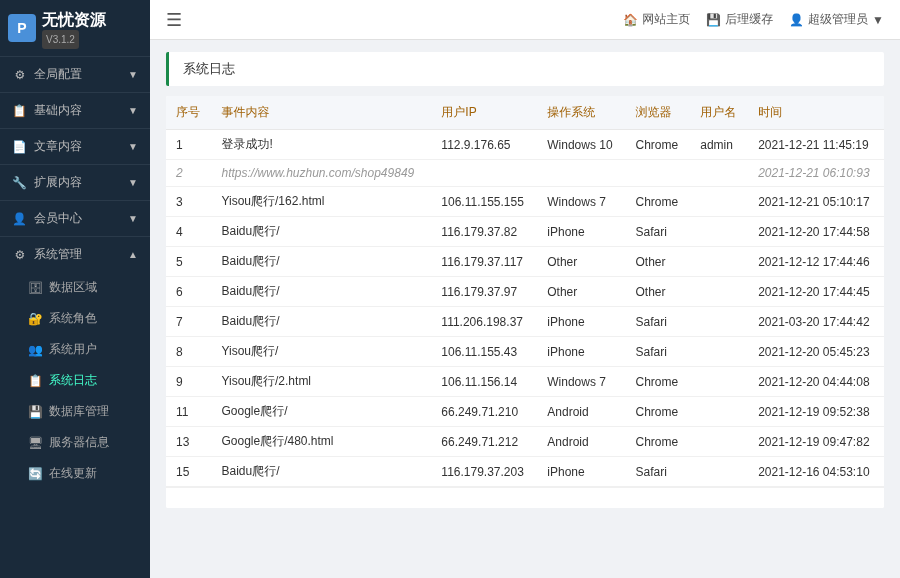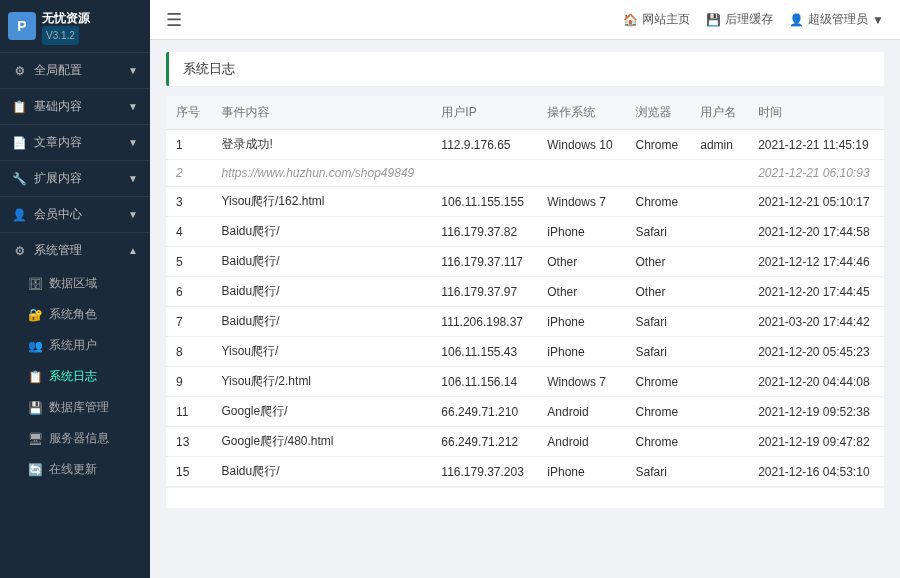--- a/index.html
+++ b/index.html
@@ -2,22 +2,22 @@
 <html><head>
   <meta charset="utf-8">
   <style>
     * { margin: 0; padding: 0; box-sizing: border-box; }
     body { font-family: "Microsoft YaHei", Arial, sans-serif; font-size: 13px; background: #f0f2f5; display: flex; height: 578px; overflow: hidden; }
 
     
     .sidebar { width: 150px; background: #1a2a3a; color: #ccc; display: flex; flex-direction: column; height: 578px; flex-shrink: 0; }
     .sidebar-logo { background: #1a2a3a; padding: 10px 8px; display: flex; align-items: center; gap: 6px; border-bottom: 1px solid #2a3a4a; }
     .sidebar-logo-icon { width: 28px; height: 28px; background: #4a90d9; border-radius: 4px; display: flex; align-items: center; justify-content: center; color: white; font-size: 14px; font-weight: bold; flex-shrink: 0; }
-    .sidebar-logo-text { color: #fff; font-size: 12px; font-weight: bold; }
-    .sidebar-logo-version { color: #aaa; font-size: 10px; background: #0c4a6e; padding: 4px 4px; border-radius: 3px; }
+    .sidebar-logo-text { color: #fff; font-size: 16px; font-weight: bold; }
+    .sidebar-logo-version { color: #aaa; font-size: 10px; background: #404040; padding: 4px 4px; border-radius: 3px; }
     .sidebar-menu { flex: 1; overflow-y: auto; }
     .menu-item { display: flex; align-items: center; padding: 9px 12px; cursor: pointer; color: #bbb; font-size: 12px; position: relative; }
     .menu-item .menu-icon { width: 16px; height: 16px; margin-right: 6px; flex-shrink: 0; display: flex; align-items: center; justify-content: center; }
     .menu-item .menu-arrow { margin-left: auto; font-size: 10px; }
     .submenu-item { padding: 7px 12px 7px 28px; cursor: pointer; color: #aaa; font-size: 12px; display: flex; align-items: center; gap: 6px; }
     .submenu-item.active { color: #4fc; }
     .menu-divider { border-bottom: 1px solid #2a3a4a; }
 
     
     .main-area { flex: 1; display: flex; flex-direction: column; height: 578px; overflow: hidden; }
@@ -28,21 +28,21 @@
     .hamburger { font-size: 18px; cursor: pointer; color: #555; }
 
     
     .content { flex: 1; padding: 12px 16px; overflow-y: auto; background: #f0f2f5; }
     .page-header { background: #fff; padding: 8px 14px; margin-bottom: 10px; border-radius: 2px; border-left: 3px solid #1a8a4a; font-size: 13px; color: #333; }
 
     
     .table-container { background: #fff; border-radius: 2px; overflow: hidden; }
     table { width: 100%; border-collapse: collapse; font-size: 12px; }
     thead tr { background: #f5f7fa; }
-    thead th { padding: 8px 10px; text-align: left; color: #737373; font-weight: normal; border-bottom: 1px solid #e8e8e8; white-space: nowrap; }
+    thead th { padding: 8px 10px; text-align: left; color: #a16207; font-weight: normal; border-bottom: 1px solid #e8e8e8; white-space: nowrap; }
     tbody tr { border-bottom: 1px solid #f0f0f0; }
     tbody td { padding: 6px 10px; color: #333; white-space: nowrap; }
 
     
     .table-actions { padding: 10px 12px; background: #fff; border-top: 1px solid #f0f0f0; }
 
     
     .watermark-row td { color: #999; font-style: italic; }
   </style>
 </head>

